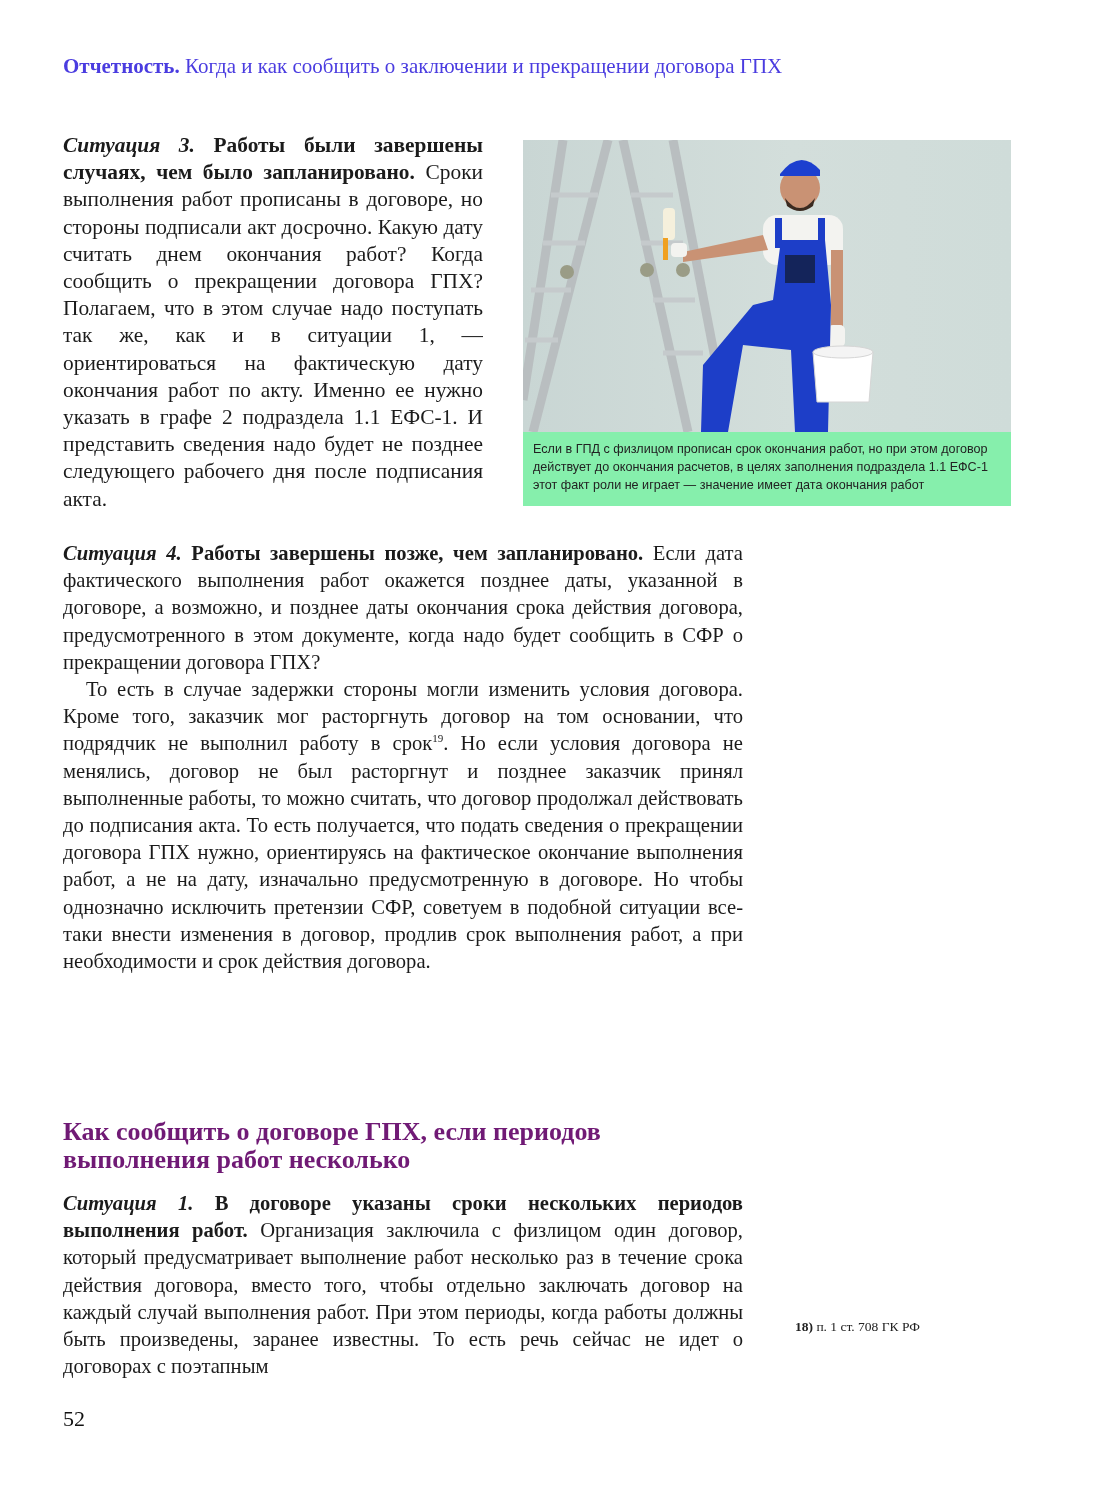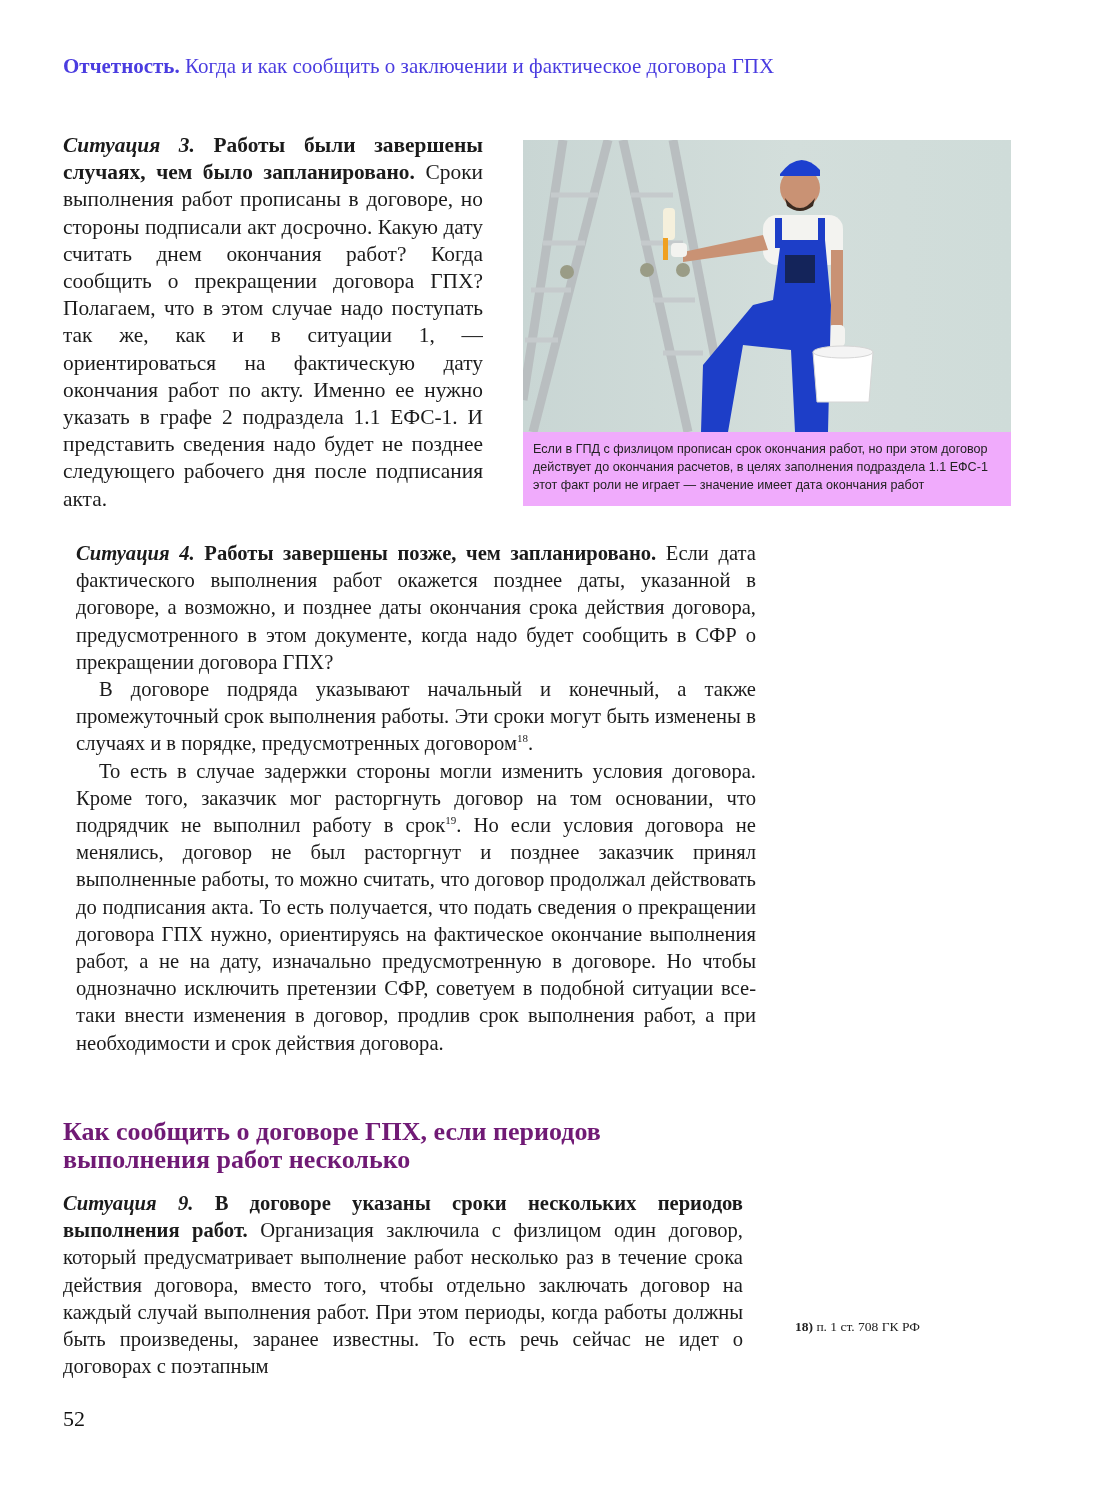--- a/index.html
+++ b/index.html
@@ -7,34 +7,34 @@
   .running-head { position:absolute; left:63px; top:54px; font-family:"Liberation Serif", serif; font-size:21px; color:#4a3ce0; white-space:nowrap; }
   .running-head b { font-weight:bold; }
   .col-narrow { position:absolute; left:63px; top:132px; width:420px; }
   .col-wide { position:absolute; left:63px; width:680px; }
   p { margin:0; font-family:"Liberation Serif", serif; font-size:20.6px; line-height:27.2px; text-align:justify; }
   .narrow p { font-size:21.4px; line-height:27.2px; }
   .lead { font-style:italic; font-weight:bold; }
   .leadbold { font-weight:bold; }
   .indent { text-indent:23px; }
   sup { font-size:11px; line-height:0; }
-  .figure { position:absolute; left:523px; top:140px; width:488px; height:366px; background:#f0abfc; }
+  .figure { position:absolute; left:523px; top:140px; width:488px; height:366px; background:#86efac; }
   .photo { position:relative; width:488px; height:292px; background:linear-gradient(90deg,#c9d6d4 0%,#d3dedb 55%,#cfdcd9 100%); overflow:hidden; }
   .caption { padding:8px 10px 0 10px; font-family:"Liberation Sans", sans-serif; font-size:12.6px; line-height:18px; color:#222; }
   .section-title { position:absolute; left:63px; top:1118px; width:680px; font-family:"Liberation Serif", serif; font-weight:bold; font-size:26px; line-height:28px; color:#701a75; }
   .footnotes { position:absolute; left:795px; top:1318px; width:230px; font-family:"Liberation Serif", serif; font-size:13.5px; line-height:17px; color:#222; }
   .footnotes b { font-weight:bold; }
   .page-num { position:absolute; left:63px; top:1406px; font-family:"Liberation Serif", serif; font-size:22px; color:#111; }
 </style>
 </head>
 <body>
 
 <div class="running-head">
   <b>Отчетность.</b>
-  <span>Когда и как сообщить о заключении и фактическое договора ГПХ</span>
+  <span>Когда и как сообщить о заключении и прекращении договора ГПХ</span>
 </div>
 
 <div class="col-narrow narrow">
   <p>
     <span class="lead">Ситуация 3.</span>
     <span class="leadbold">Работы были заверше­ны случаях, чем было запланирова­но.</span>
     <span>Сроки выполнения работ прописаны в договоре, но стороны подписали акт до­срочно. Какую дату считать днем оконча­ния работ? Когда сообщить о прекраще­нии договора ГПХ? Полагаем, что в этом случае надо поступать так же, как и в си­туации 1, — ориентироваться на фактиче­скую дату окончания работ по акту. Именно ее нужно указать в графе 2 подраздела 1.1 ЕФС-1. И представить сведения надо будет не позднее следующего рабочего дня пос­ле подписания акта.</span>
   </p>
 </div>
 
@@ -80,35 +80,34 @@
       <rect x="295" y="78" width="7" height="30" fill="#1d3ec8"></rect>
       <rect x="262" y="115" width="30" height="28" fill="#14245a"></rect>
 
       <path d="M290 212 L350 212 L346 262 L294 262 Z" fill="#ffffff" stroke="#d5d5d5"></path>
       <ellipse cx="320" cy="212" rx="30" ry="6" fill="#f4f4f4" stroke="#d5d5d5"></ellipse>
     </svg>
   </div>
   <div class="caption">Если в ГПД с физлицом прописан срок окончания работ, но при этом договор действует до окончания расчетов, в целях заполнения подраздела 1.1 ЕФС-1 этот факт роли не играет — значение имеет дата окончания работ</div>
 </div>
 
-<div class="col-wide" style="top:540px;margin-left:13px;">
+<div class="col-wide" style="top:540px;">
   <p>
     <span class="lead">Ситуация 4.</span>
     <span class="leadbold">Работы завершены позже, чем запланирова­но.</span>
     <span>Если дата фактического выполнения работ окажется позднее даты, указанной в договоре, а возможно, и позднее даты окончания срока действия договора, предусмотренного в этом документе, ког­да надо будет сообщить в СФР о прекращении договора ГПХ?</span>
   </p>
-  <p class="indent"><span>В договоре подряда указывают начальный и конечный, а также промежуточный срок выполнения работы. Эти сроки могут быть из­менены в случаях и в порядке, предусмотренных договором</span><sup>18</sup>.</p>
   <p class="indent"><span>То есть в случае задержки стороны могли изменить условия до­говора. Кроме того, заказчик мог расторгнуть договор на том осно­вании, что подрядчик не выполнил работу в срок</span><sup>19</sup><span>. Но если условия договора не менялись, договор не был расторгнут и позднее заказ­чик принял выполненные работы, то можно считать, что договор про­должал действовать до подписания акта. То есть получается, что по­дать сведения о прекращении договора ГПХ нужно, ориентируясь на фактическое окончание выполнения работ, а не на дату, изначаль­но предусмотренную в договоре. Но чтобы однозначно исключить претензии СФР, советуем в подобной ситуации все-таки внести из­менения в договор, продлив срок выполнения работ, а при необхо­димости и срок действия договора.</span></p>
 </div>
 
 <div class="section-title">Как сообщить о договоре ГПХ, если периодов выполнения работ несколько</div>
 
 <div class="col-wide" style="top:1190px;">
   <p>
-    <span class="lead">Ситуация 9.</span>
+    <span class="lead">Ситуация 1.</span>
     <span class="leadbold">В договоре указаны сроки нескольких пери­одов выполнения работ.</span>
     <span>Организация заключила с физлицом один договор, который предусматривает выполнение работ несколь­ко раз в течение срока действия договора, вместо того, чтобы от­дельно заключать договор на каждый случай выполнения работ. При этом периоды, когда работы должны быть произведены, зара­нее известны. То есть речь сейчас не идет о договорах с поэтапным</span>
   </p>
 </div>
 
 <div class="footnotes">
   <div><b>18)</b> <span>п. 1 ст. 708 ГК РФ</span></div>
 </div>
 
 <div class="page-num">52</div>

